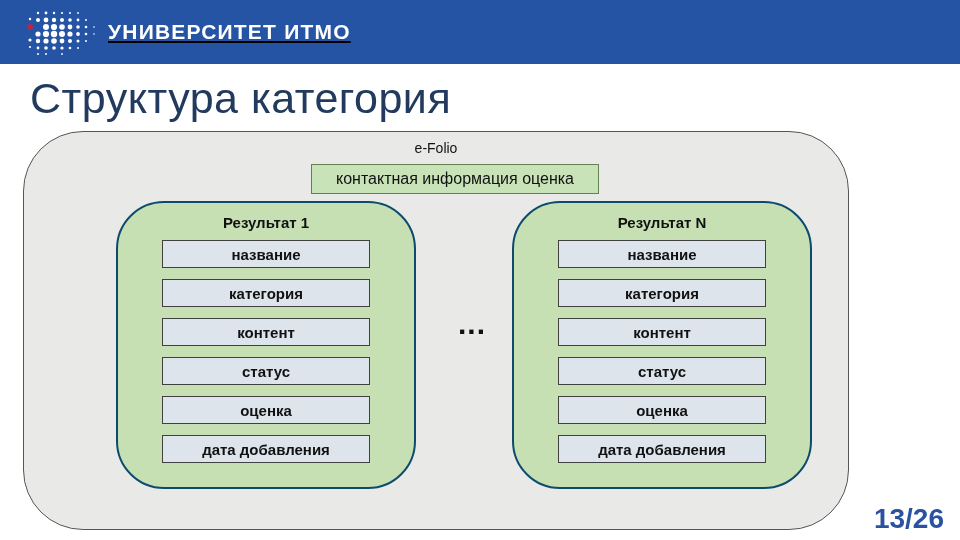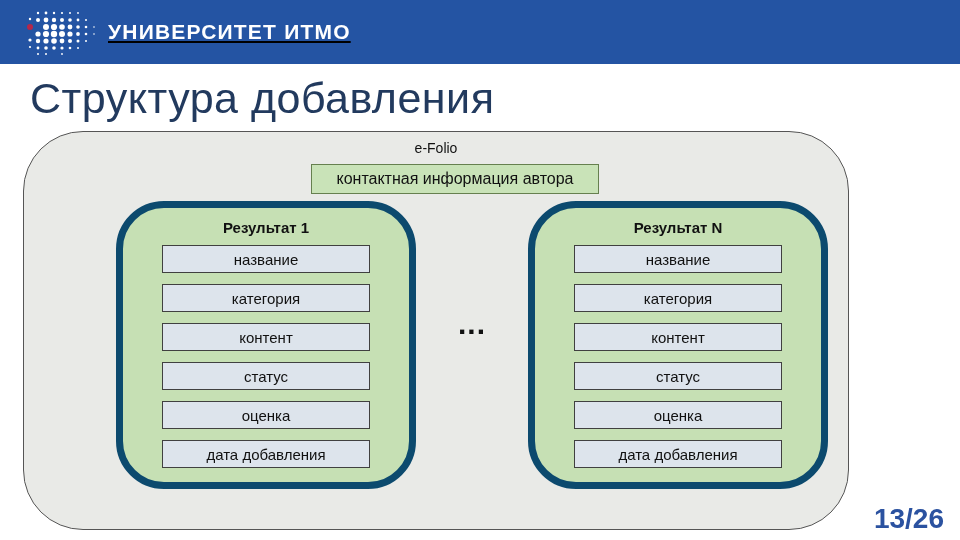--- a/index.html
+++ b/index.html
@@ -49,34 +49,35 @@
     border: 1px solid #66804f;
     display: flex; align-items: center; justify-content: center;
     font-size: 16px; color: #111111; white-space: nowrap;
   }
 
   
   .result-card {
     position: absolute; top: 69px;
     width: 300px; height: 288px;
     background: #c6e0b4;
-    border: 7px solid #0c4a6e;
+    border: 2px solid #0c4a6e;
     border-radius: 48px;
     display: flex; flex-direction: column; align-items: center;
     padding-top: 11px;
   }
   .result-card.left  { left: 92px; }
-  .result-card.right { left: 504px; }
+  .result-card.right { left: 488px; }
   .card-title {
     font-size: 15px; font-weight: bold; color: #111111;
     margin-bottom: 9px;
   }
   .field-rows {
     display: flex; flex-direction: column; gap: 11px;
     width: 208px;
+    font-weight: bold;
   }
   .field-box {
     height: 28px;
     background: #dde4ec;
     border: 1px solid #404040;
     display: flex; align-items: center; justify-content: center;
     font-size: 15px; color: #111111; white-space: nowrap;
   }
 
   
@@ -146,25 +147,25 @@
           <circle cx="62" cy="34" r="1.0"></circle>
         <circle cx="70" cy="20" r="0.8"></circle>
           <circle cx="70" cy="27" r="0.8"></circle>
       </g>
       <circle cx="6" cy="20" r="3.0" fill="#b5274a"></circle>
     </svg>
     <span class="logo-text">УНИВЕРСИТЕТ ИТМО</span>
   </div>
 </div>
 
-<div class="slide-title">Структура добавления</div>
+<div class="slide-title">Структура категория</div>
 
 <div class="efolio-container">
   <div class="efolio-label">e-Folio</div>
-  <div class="contact-box">контактная информация автора</div>
+  <div class="contact-box">контактная информация оценка</div>
 
   <div class="result-card left">
     <div class="card-title">Результат 1</div>
     <div class="field-rows">
       <div class="field-box">название</div>
       <div class="field-box">категория</div>
       <div class="field-box">контент</div>
       <div class="field-box">статус</div>
       <div class="field-box">оценка</div>
       <div class="field-box">дата добавления</div>

